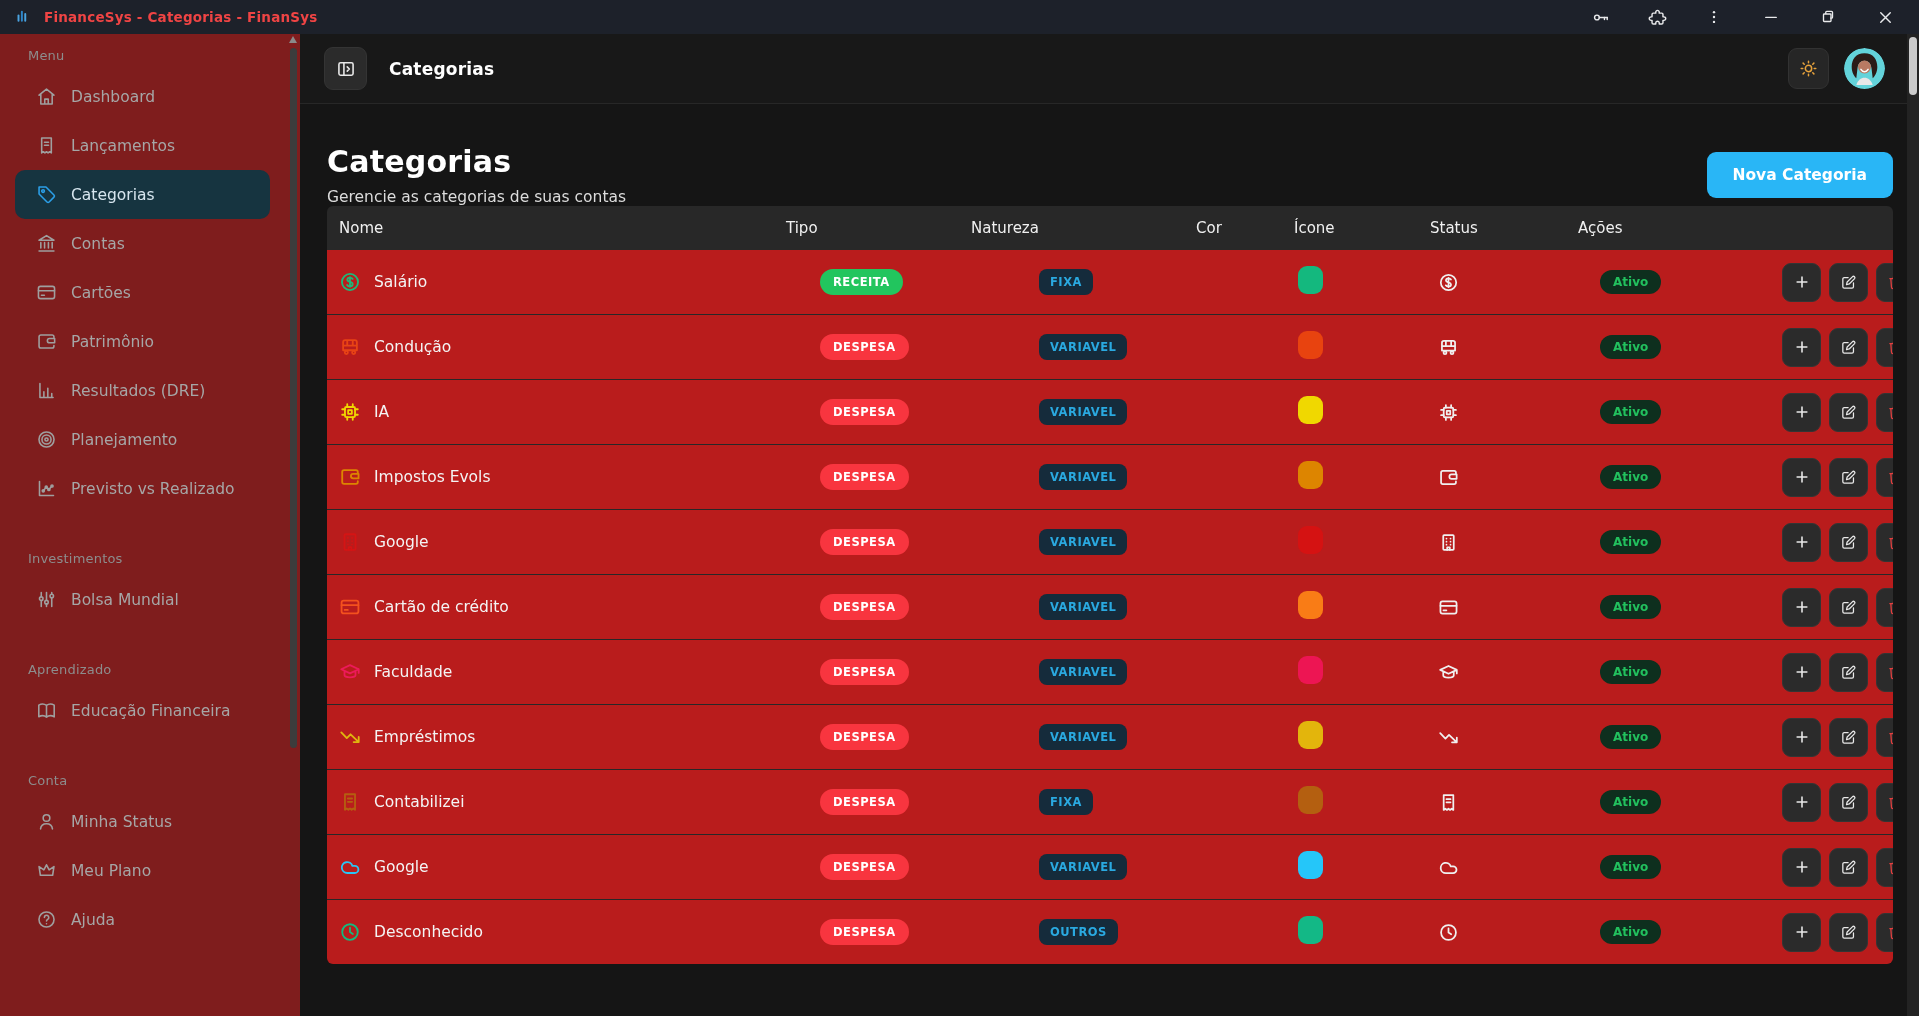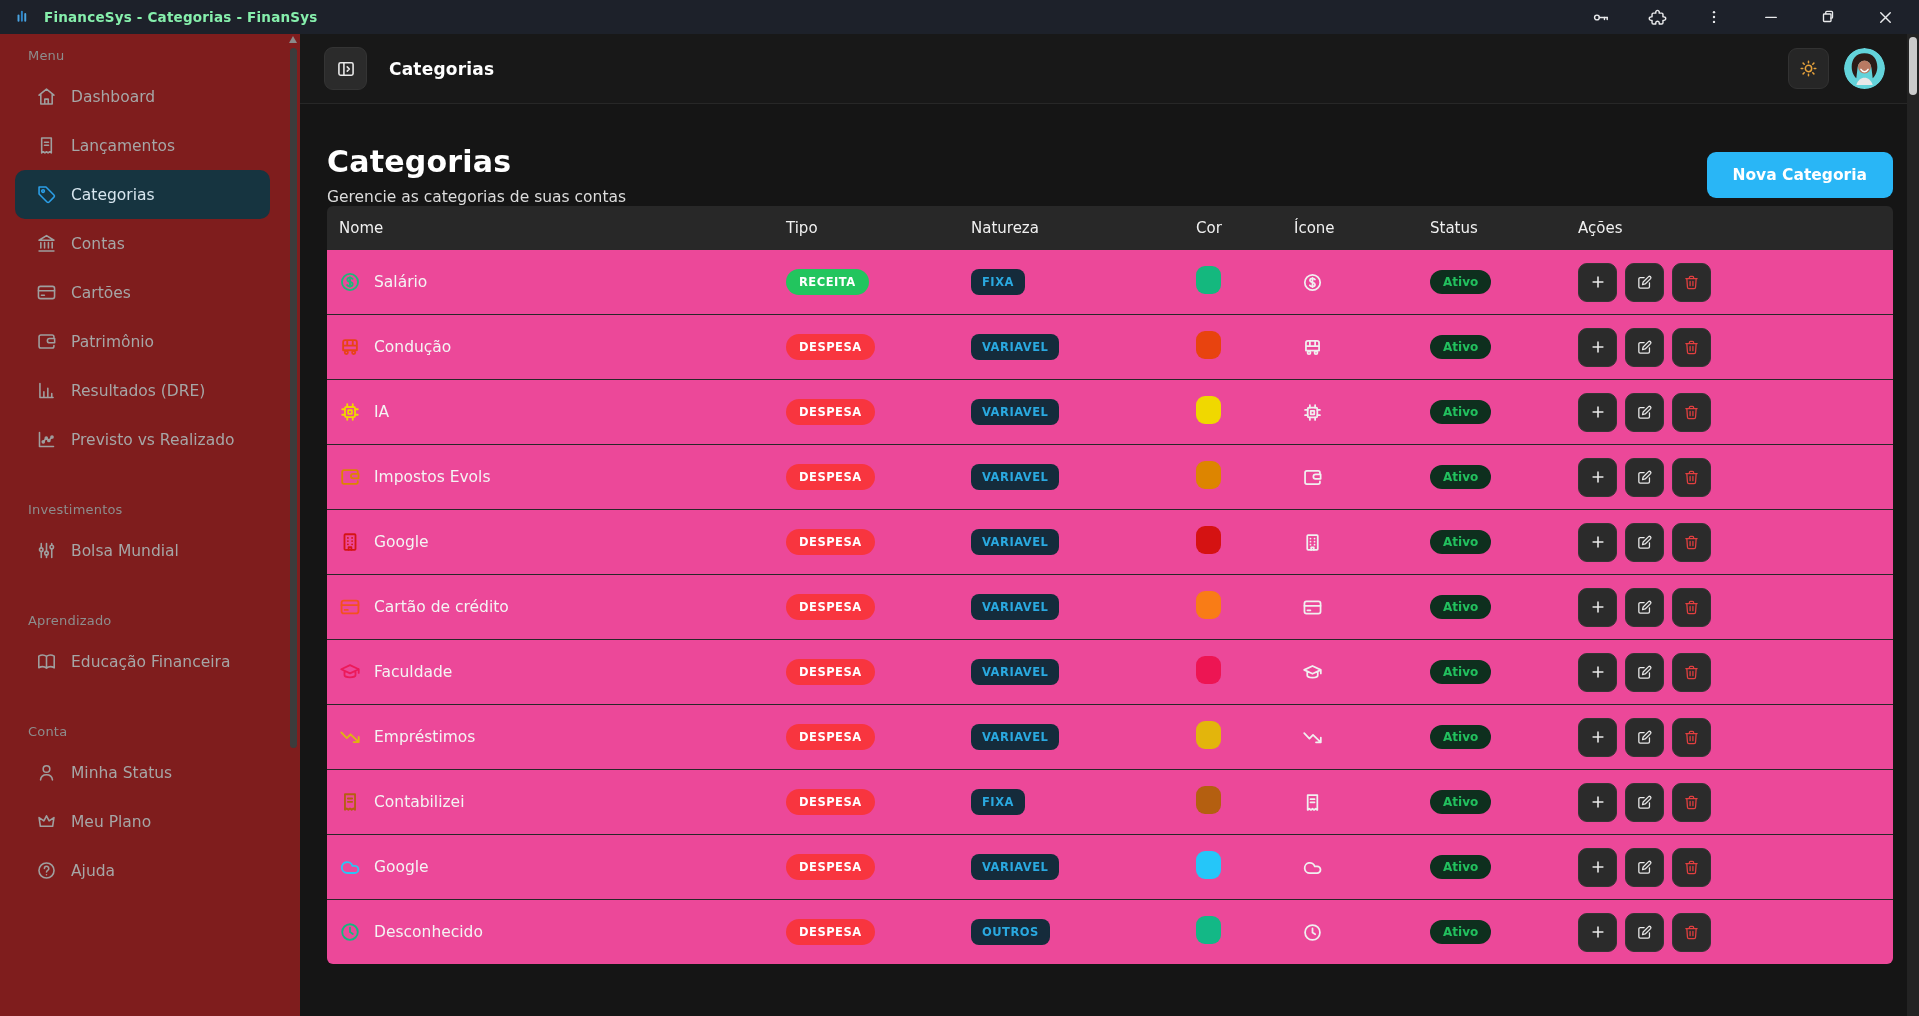--- a/index.html
+++ b/index.html
@@ -2,21 +2,21 @@
 <html><head>
 <meta charset="utf-8">
 <style>
   * { box-sizing: border-box; margin: 0; padding: 0; }
   html,body { width:1919px; height:1016px; overflow:hidden; }
   body { font-family:"DejaVu Sans","Liberation Sans",sans-serif; background:#151515; color:#eee; }
 
   
   .titlebar { height:34px; background:#1d212a; display:flex; align-items:center; padding:0 10px 0 14px; }
   .tb-logo { width:20px; height:20px; display:flex; align-items:center; }
-  .tb-title { color:#86efac; font-size:13.5px; font-weight:700; margin-left:10px; letter-spacing:.2px; }
+  .tb-title { color:#ef4444; font-size:13.5px; font-weight:700; margin-left:10px; letter-spacing:.2px; }
   .tb-right { margin-left:auto; display:flex; align-items:center; gap:37px; padding-right:14px; }
   .tb-ctl { width:20px; height:20px; color:#e9eaec; display:flex; align-items:center; justify-content:center; cursor:pointer; }
 
   
   .app { display:flex; height:982px; position:relative; }
 
   
   .sidebar { width:300px; background:#7f1d1d; padding-top:4px; position:relative; flex:0 0 300px; }
   .section { margin-bottom:28px; }
   .section-label { color:#8d8d8d; font-size:13px; padding:10px 0 9px 28px; letter-spacing:.2px; }
@@ -45,21 +45,21 @@
   .page-head { display:flex; justify-content:space-between; align-items:center; }
   .page-title { font-size:30px; font-weight:700; color:#fff; letter-spacing:.2px; }
   .page-sub { font-size:15.5px; color:#dcdcdc; margin-top:9px; }
   .new-btn { background:#29b6f6; color:#fff; border:none; font-family:inherit; font-size:15.5px; font-weight:600;
              padding:14px 26px; border-radius:9px; cursor:pointer; }
 
   
   .table { border-radius:6px; overflow:hidden; background:#191919; }
   .grid-row { display:grid; grid-template-columns:447px 185px 225px 98px 136px 148px 1fr; align-items:center; padding-left:12px; }
   .thead { height:43px; background:#282828; color:#f0f0f0; font-size:15px; font-weight:500; }
-  .trow { height:65px; border-top:1px solid #282828; background:#ec4899; }
+  .trow { height:65px; border-top:1px solid #282828; background:#b91c1c;gap:34px; }
   .name-cell { display:flex; align-items:center; gap:13px; }
   .name-icon { width:22px; height:22px; display:flex; align-items:center; flex:0 0 22px; }
   .name-text { color:#f4f4f4; font-size:15.5px; }
   .badge-tipo { display:inline-block; padding:6px 13px; border-radius:14px; font-size:11.5px; font-weight:800;
                 color:#fff; letter-spacing:.5px; }
   .badge-nat { display:inline-block; padding:6px 11px; border-radius:8px; font-size:11.5px; font-weight:800; letter-spacing:.5px; }
   .swatch { width:25px; height:28px; border-radius:9px; }
   .icone-cell { padding-left:8px; color:#f0f0f0; }
   .icone-cell .cicon { width:21px; height:21px; display:flex; align-items:center; }
   .pill-status { display:inline-block; padding:5px 13px; border-radius:12px; font-size:12px; font-weight:700; }
@@ -189,20 +189,30 @@
           <span class="side-icon">
             <svg width="21" height="21" viewBox="0 0 24 24" fill="none" stroke="currentColor" stroke-linecap="round" stroke-linejoin="round">
               <path d="M4.5 4v16h15M9 20v-6.5M13.5 20V9.5M18 20v-4.5" stroke-width="1.8"></path>
             </svg>
           </span>
           <span>Resultados (DRE)</span>
         </div>
         <div class="side-item">
           <span class="side-icon">
             <svg width="21" height="21" viewBox="0 0 24 24" fill="none" stroke="currentColor" stroke-linecap="round" stroke-linejoin="round">
+              <circle cx="12" cy="12" r="8.6" stroke-width="1.8"></circle>
+              <circle cx="12" cy="12" r="5.2" stroke-width="1.8"></circle>
+              <circle cx="12" cy="12" r="1.8" stroke-width="1.8"></circle>
+            </svg>
+          </span>
+          <span>Planejamento</span>
+        </div>
+        <div class="side-item">
+          <span class="side-icon">
+            <svg width="21" height="21" viewBox="0 0 24 24" fill="none" stroke="currentColor" stroke-linecap="round" stroke-linejoin="round">
               <path d="M4 4v16h16M8.3 14.7l3.4-4.2 3 2.6 3.6-4" stroke-width="1.8"></path>
               <circle cx="8.3" cy="14.7" r="1.2" stroke-width="1.8"></circle>
               <circle cx="11.7" cy="10.5" r="1.2" stroke-width="1.8"></circle>
               <circle cx="14.7" cy="13.1" r="1.2" stroke-width="1.8"></circle>
               <circle cx="18.3" cy="9.1" r="1.2" stroke-width="1.8"></circle>
             </svg>
           </span>
           <span>Previsto vs Realizado</span>
         </div>
       </div>

